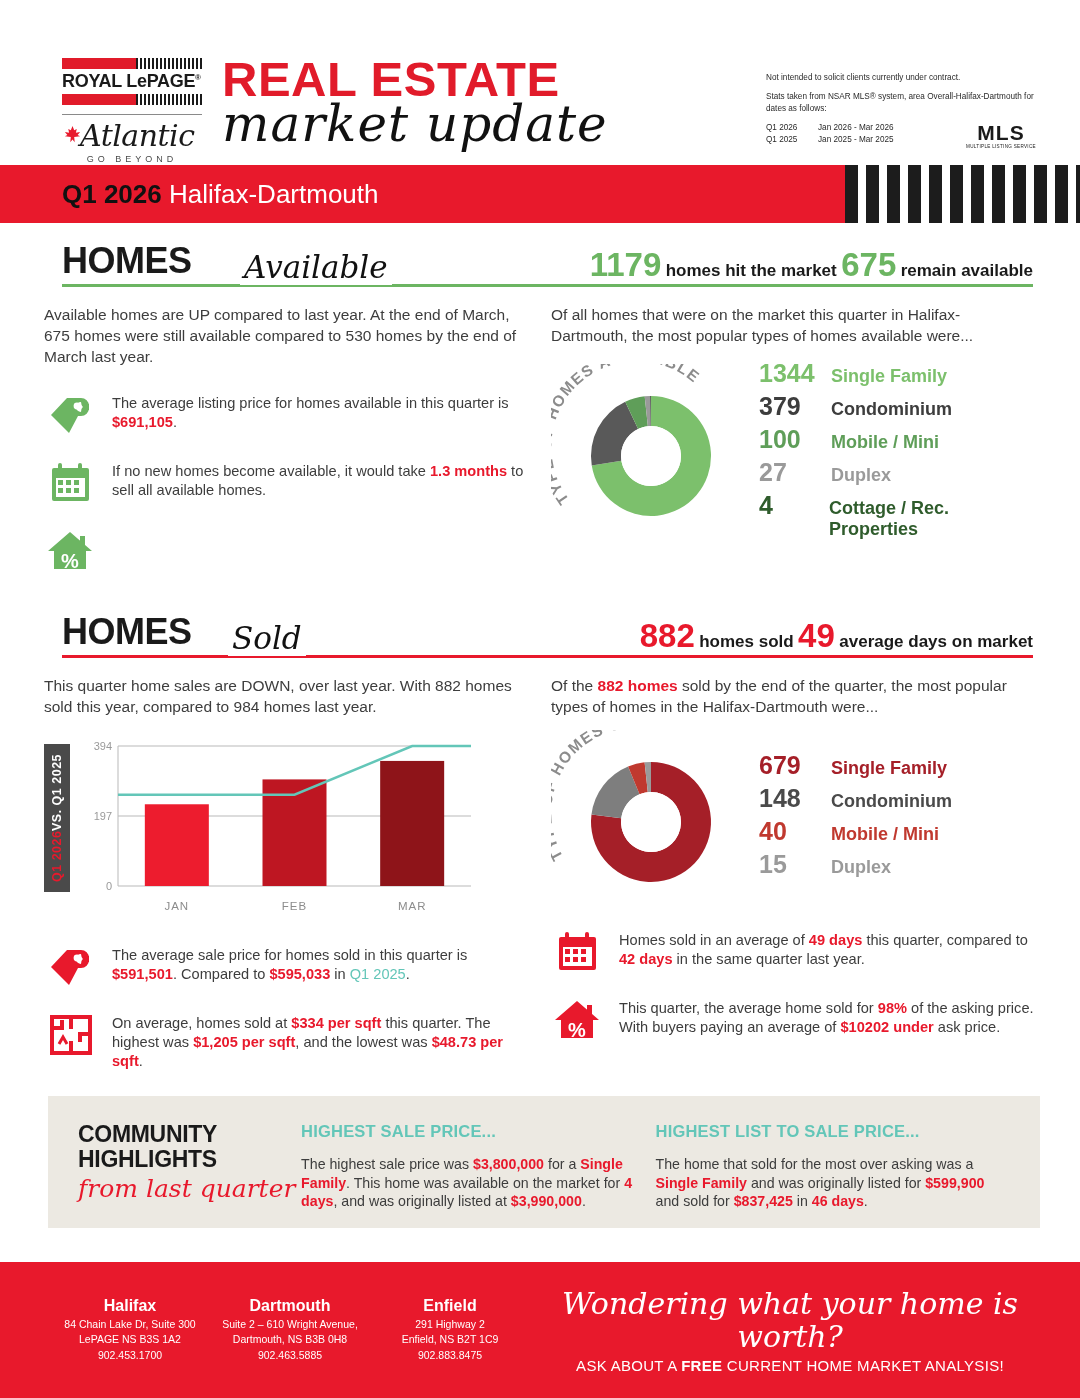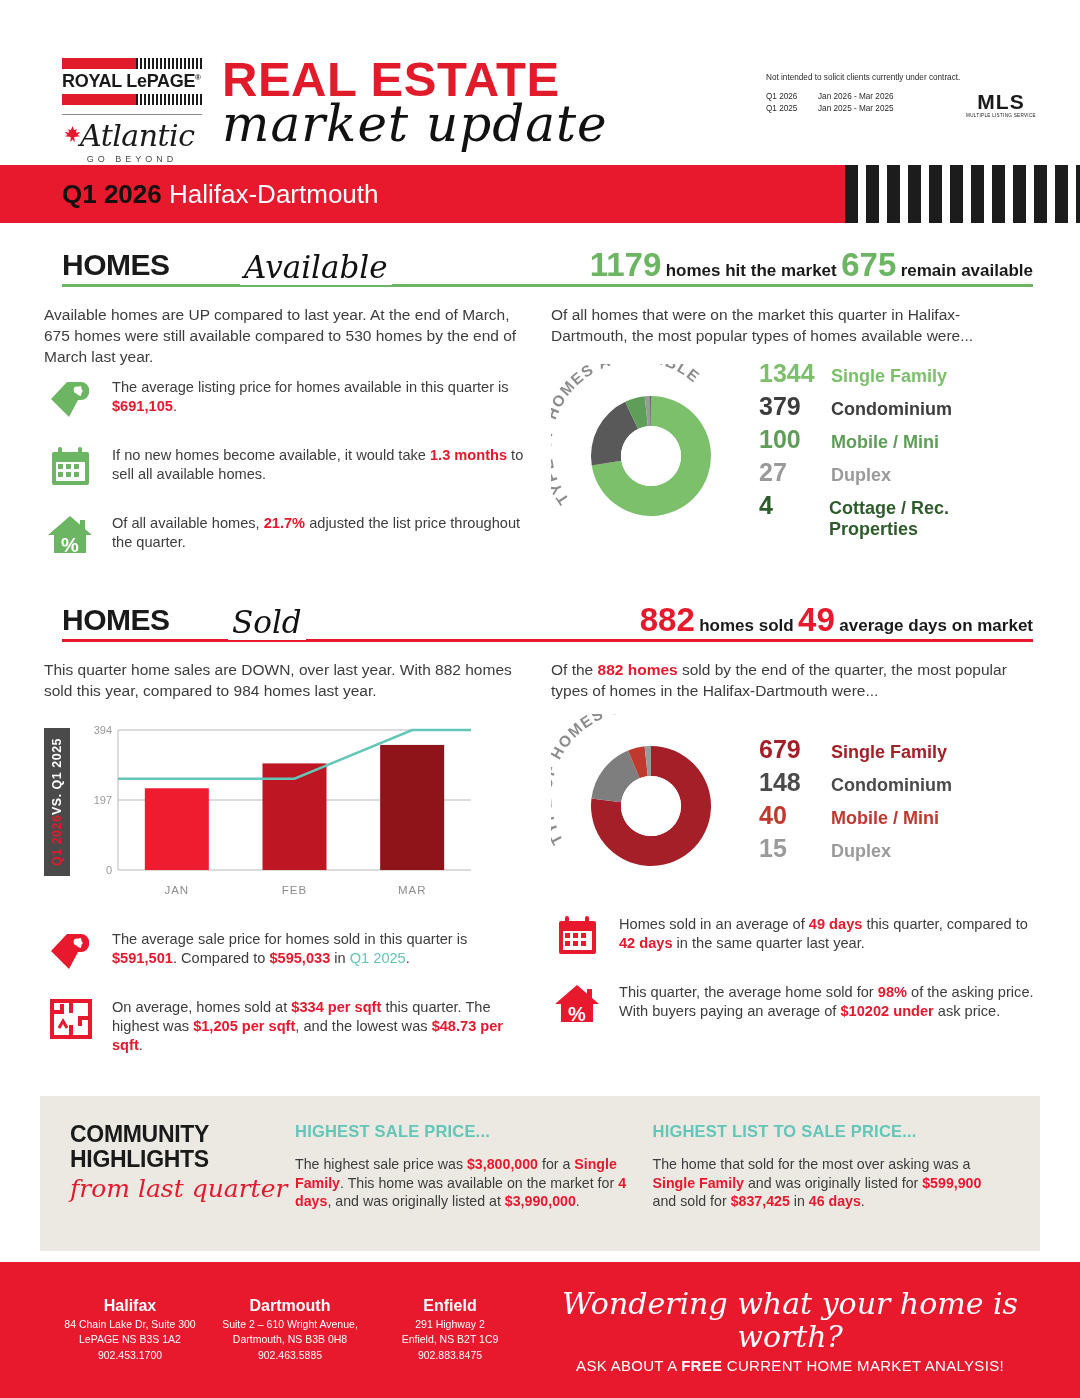--- a/index.html
+++ b/index.html
@@ -55,36 +55,36 @@
     position: absolute; right: 0; top: 0; height: 100%; width: 235px;
     background: repeating-linear-gradient(90deg,#1c1c1c 0 13px,#ffffff 13px 21px);
   }
 
   
   .sec { padding: 0 44px; }
   .sec-head { position: relative; height: 58px; margin-top: 20px; }
   .sec-head .rule { position: absolute; left: 18px; right: 3px; bottom: 14px; height: 3px; }
   .rule-green { background: #6cb562; }
   .rule-red { background: #e8192c; }
-  .sec-word { position: absolute; left: 18px; bottom: 19px; font-size: 30px; font-weight: bold; letter-spacing: -0.5px; color: #1a1a1a; background: #fff; padding-right: 2px; z-index: 2; }
+  .sec-word { position: absolute; left: 18px; bottom: 19px; font-size: 36px; font-weight: bold; letter-spacing: -0.5px; color: #1a1a1a; background: #fff; padding-right: 2px; z-index: 2; }
   .sec-script { position: absolute; bottom: 16px; font-family: "DejaVu Serif", serif; font-style: italic; font-size: 31px; color: #111; z-index: 2; background: #fff; padding: 0 4px; }
   .sec-script.avail { left: 196px; }
   .sec-script.sold { left: 176px; margin-left: 8px; }
   .headline { position: absolute; right: 3px; bottom: 17px; z-index: 2; background:#fff; padding-left:6px; white-space: nowrap; }
   .hl-num { font-size: 33px; font-weight: bold; }
   .hl-num.green { color: #6cb562; } .hl-num.red { color: #e8192c; }
   .hl-txt { font-size: 17px; font-weight: bold; color: #1a1a1a; }
 
   
   .cols { display: flex; gap: 22px; }
   .col { width: 50%; }
   .lede { font-size: 15.5px; line-height: 1.35; color: #3d3d3d; padding-top: 4px; }
 
   
-  .bullets { margin-top: 6px; }
+  .bullets { margin-top: 22px; }
   .bullet { display: flex; gap: 14px; margin-bottom: 18px; align-items: flex-start; }
   .bullet .ico { width: 54px; min-width: 54px; height: 50px; display:flex; align-items:center; justify-content:center; }
   .bullet .txt { font-size: 14.6px; line-height: 1.3; color: #3d3d3d; padding-top: 4px; }
   .r { color: #e8192c; font-weight: bold; }
   .t { color: #63c6b8; }
 
   
   .donut-row { display: flex; align-items: center; margin-top: 12px; }
   .donut-wrap { position: relative; width: 200px; height: 175px; }
   .legend { margin-left: 8px; }
@@ -97,21 +97,21 @@
   .chart-vlabel {
     width: 26px; background: #4a4a4a; color: #fff;
     writing-mode: vertical-rl; transform: rotate(180deg);
     display: flex; align-items: center; justify-content: center;
     font-size: 12.5px; font-weight: bold; letter-spacing: .5px; height: 148px; margin-top: 10px;
   }
   .chart-vlabel .y26 { color: #e8192c; }
   .chart-box { position: relative; width: 400px; height: 190px; margin-left: 6px; }
 
   
-  .community { position: absolute; left: 40px; right: 40px; top: 1096px; height: 155px; background: #ece9e2; display: flex; padding: 26px 30px; }
+  .community { position: absolute; left: 48px; right: 40px; top: 1096px; height: 132px; background: #ece9e2; display: flex; padding: 26px 30px; }
   .ch-left { width: 240px; }
   .ch-title { font-size: 23px; font-weight: bold; color: #1a1a1a; line-height: 1.08; letter-spacing: -0.3px; }
   .ch-script { font-family: "DejaVu Serif", serif; font-style: italic; font-size: 25px; color: #e8192c; margin-top: 2px; }
   .ch-col { width: 380px; padding-right: 18px; }
   .ch-head { font-size: 16.5px; font-weight: bold; color: #63c6b8; letter-spacing: .2px; margin-bottom: 14px; }
   .ch-body { font-size: 14.2px; line-height: 1.32; color: #3d3d3d; }
 
   
   .footer { position: absolute; left: 0; right: 0; top: 1262px; height: 136px; background: #e8192c; display: flex; align-items: center; }
   .offices { display: flex; width: 530px; padding-left: 50px; }
@@ -144,20 +144,21 @@
     <div class="gobeyond">GO BEYOND</div>
   </div>
 
   <div class="title-block">
     <div class="title-main">REAL ESTATE</div>
     <div class="title-script">market update</div>
   </div>
 
   <div class="disclaimer">
     <p>Not intended to solicit clients currently under contract.</p>
+    <p>Stats taken from NSAR MLS® system, area Overall-Halifax-Dartmouth for dates as follows:</p>
     <div class="dl-rows">
       <div class="dl-col dl-c1">
         <div>Q1 2026</div>
         <div>Q1 2025</div>
       </div>
       <div class="dl-col dl-c2">
         <div>Jan 2026 - Mar 2026</div>
         <div>Jan 2025 - Mar 2025</div>
       </div>
     </div>
@@ -229,23 +230,20 @@
           </span>
         </div>
 
         <div class="bullet">
           <span class="ico">
             <svg width="48" height="44" viewBox="0 0 48 44">
               <path d="M23 3 L45 22 h-6 v18 H7 V22 H1 Z" fill="#6cb562"></path>
               <rect x="33" y="7" width="5" height="11" fill="#6cb562"></rect>
               <text x="23" y="39" font-family="Liberation Sans, sans-serif" font-size="20" font-weight="bold" fill="#fff" text-anchor="middle">%</text>
             </svg>
-          </span>
-          <span class="txt">
-            <span>Of all available homes, </span><span class="r">21.7%</span><span> adjusted the list price throughout the quarter.</span>
           </span>
         </div>
       </div>
     </div>
 
     <div class="col">
       <div class="lede">Of all homes that were on the market this quarter in Halifax-Dartmouth, the most popular types of homes available were...</div>
       <div class="donut-row">
         <div class="donut-wrap">
           <svg width="200" height="175" viewBox="0 0 200 175">

